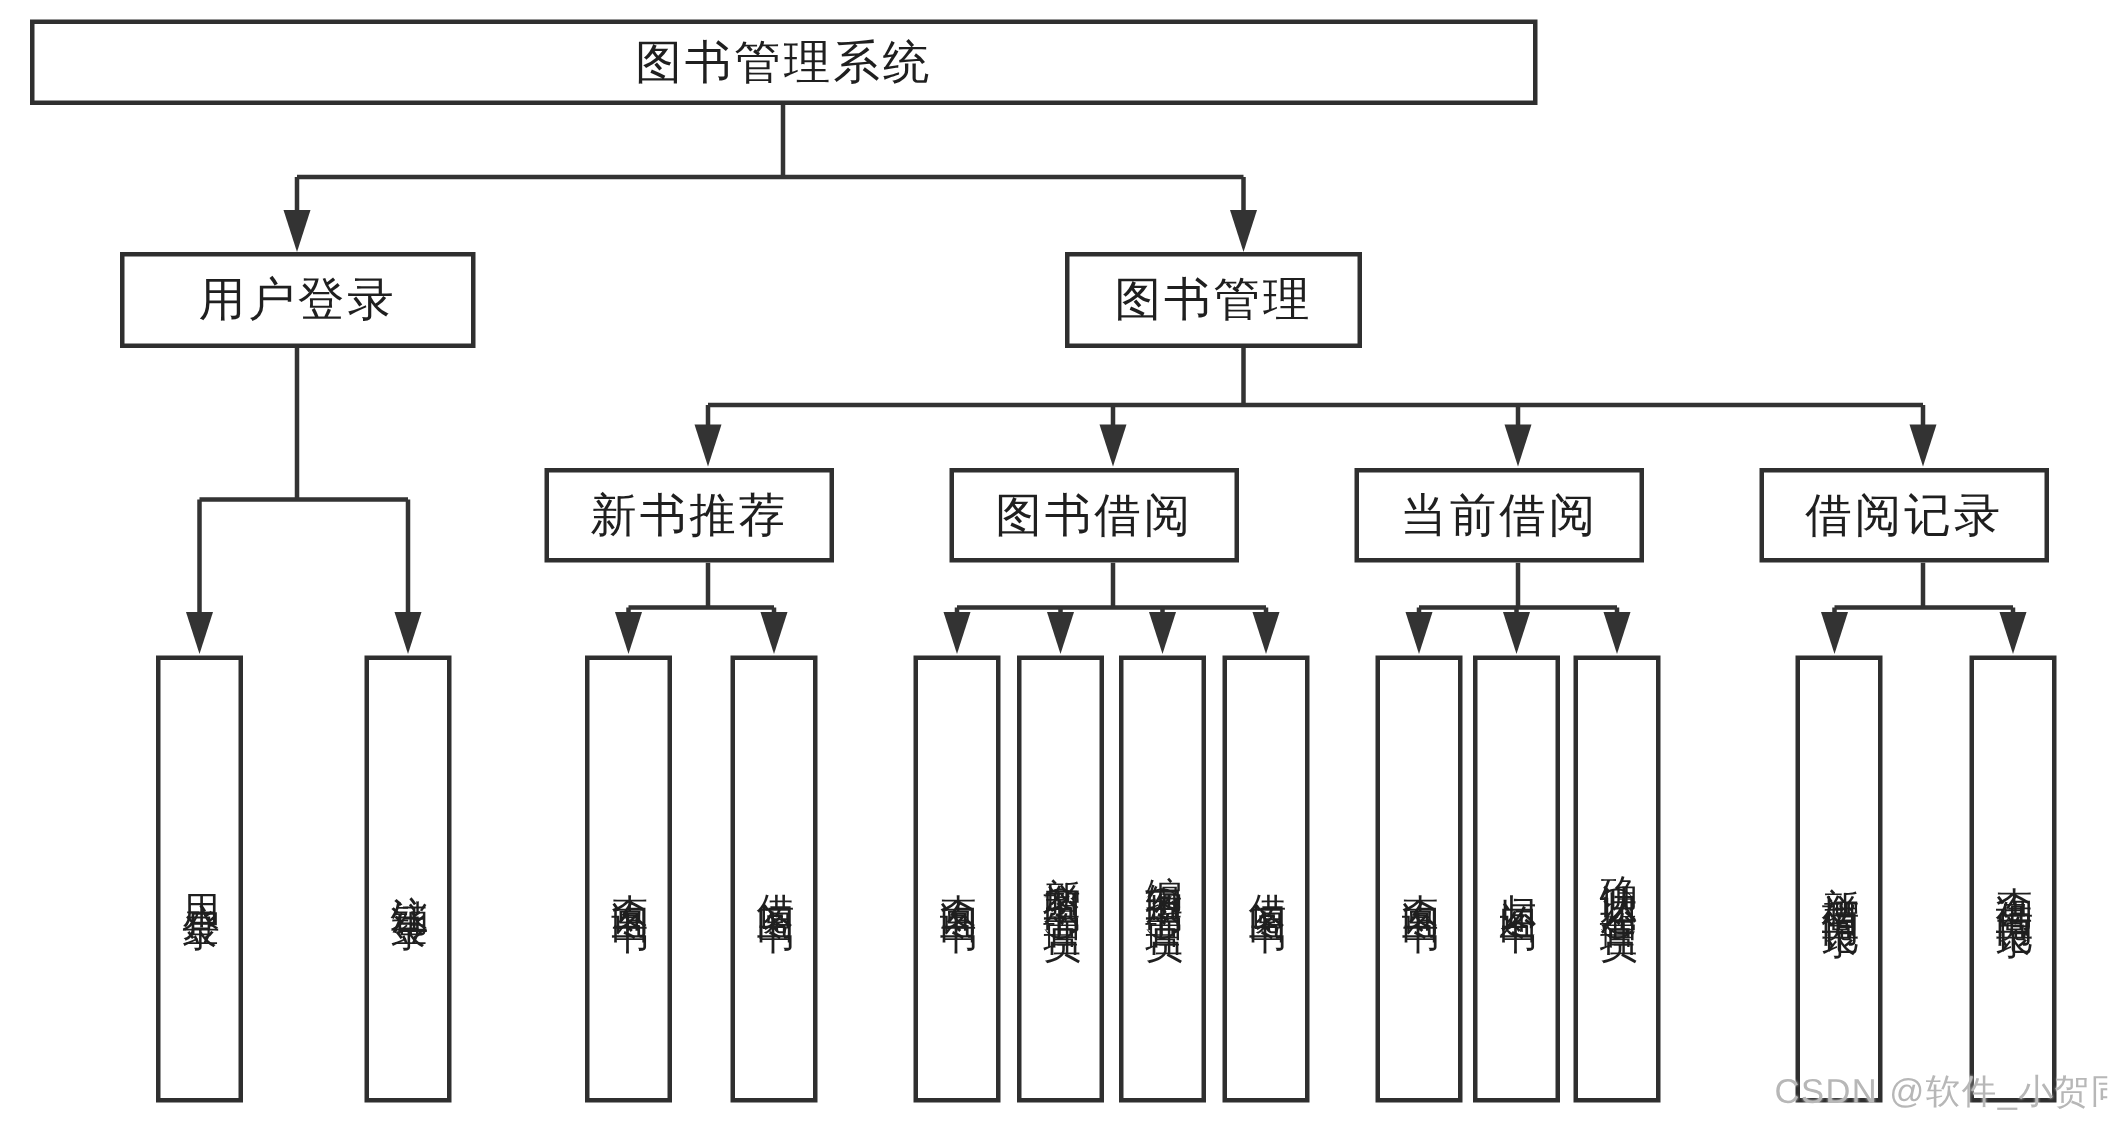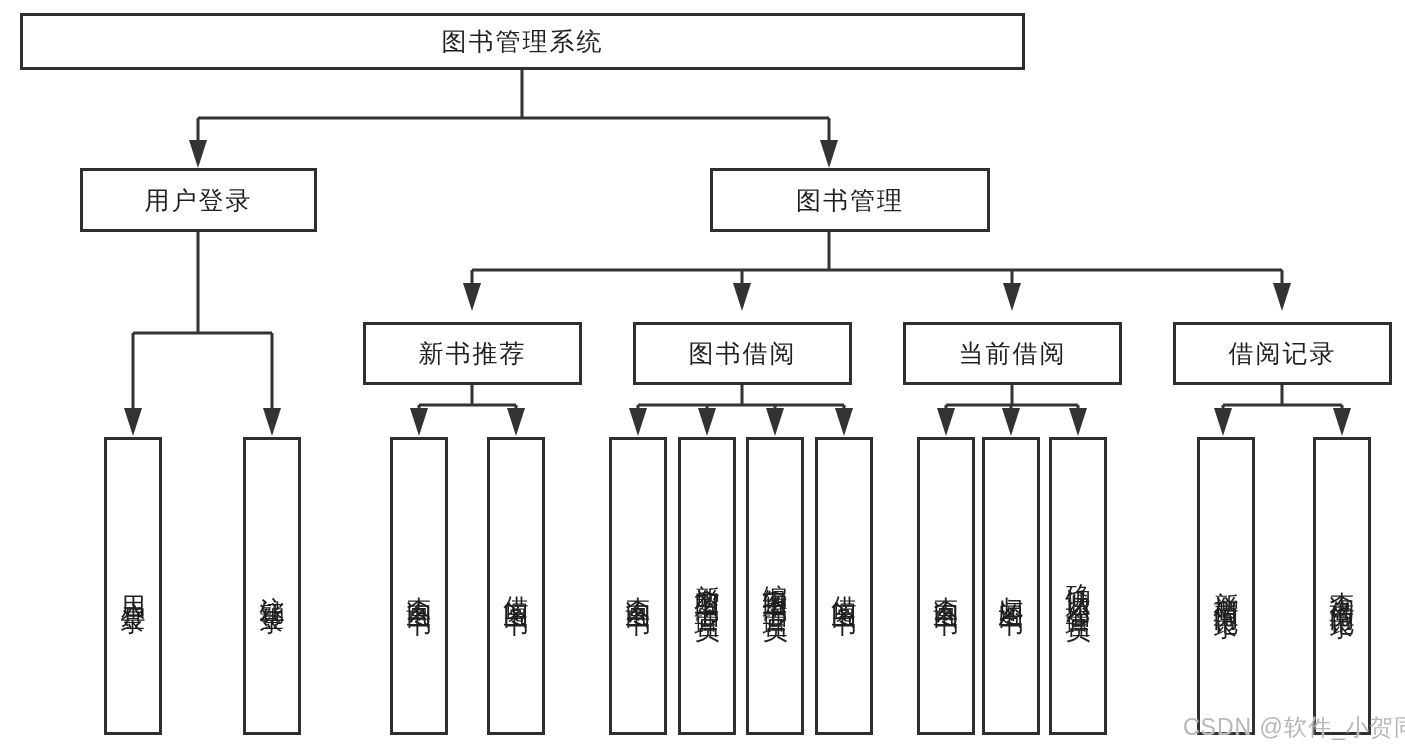--- a/index.html
+++ b/index.html
@@ -14,31 +14,31 @@
   .box {
     position:absolute;
     box-sizing:border-box;
     border:3px solid #2f2f2f;
     background:#ffffff;
     display:flex;
     align-items:center;
     justify-content:center;
     color:#1f1f1f;
   }
-  .hbox { font-size:25px; letter-spacing:2px; white-space:nowrap; }
+  .hbox { font-size:31px; letter-spacing:2px; white-space:nowrap; }
   .vbox {
     writing-mode:vertical-rl;
     font-size:25px;
     letter-spacing:5px;
     line-height:1;
   }
   .root-box   { left:20px;  top:13px;  width:1005px; height:57px; }
   .l2-a       { left:80px;  top:168px; width:237px;  height:64px; }
-  .l2-b       { left:710px; top:168px; width:280px;  height:64px; }
-  .l3         { top:322px;  width:219px; height:63px; }
+  .l2-b       { left:710px; top:168px; width:198px;  height:64px; }
+  .l3         { top:312px;  width:193px; height:63px; }
   .l3-0 { left:363px; }  .l3-1 { left:633px;text-align:right; }
   .l3-2 { left:903px; }  .l3-3 { left:1173px; }
   .leaf       { top:437px; width:58px; height:298px; }
   .lf-a0 { left:104px; }  .lf-a1 { left:243px; }
   .lf-b0 { left:390px; }  .lf-b1 { left:487px; }
   .lf-c0 { left:609px; }  .lf-c1 { left:678px; }
   .lf-c2 { left:746px; }  .lf-c3 { left:815px; }
   .lf-d0 { left:917px; }  .lf-d1 { left:982px; }
   .lf-d2 { left:1049px; }
   .lf-e0 { left:1197px; } .lf-e1 { left:1313px; }

